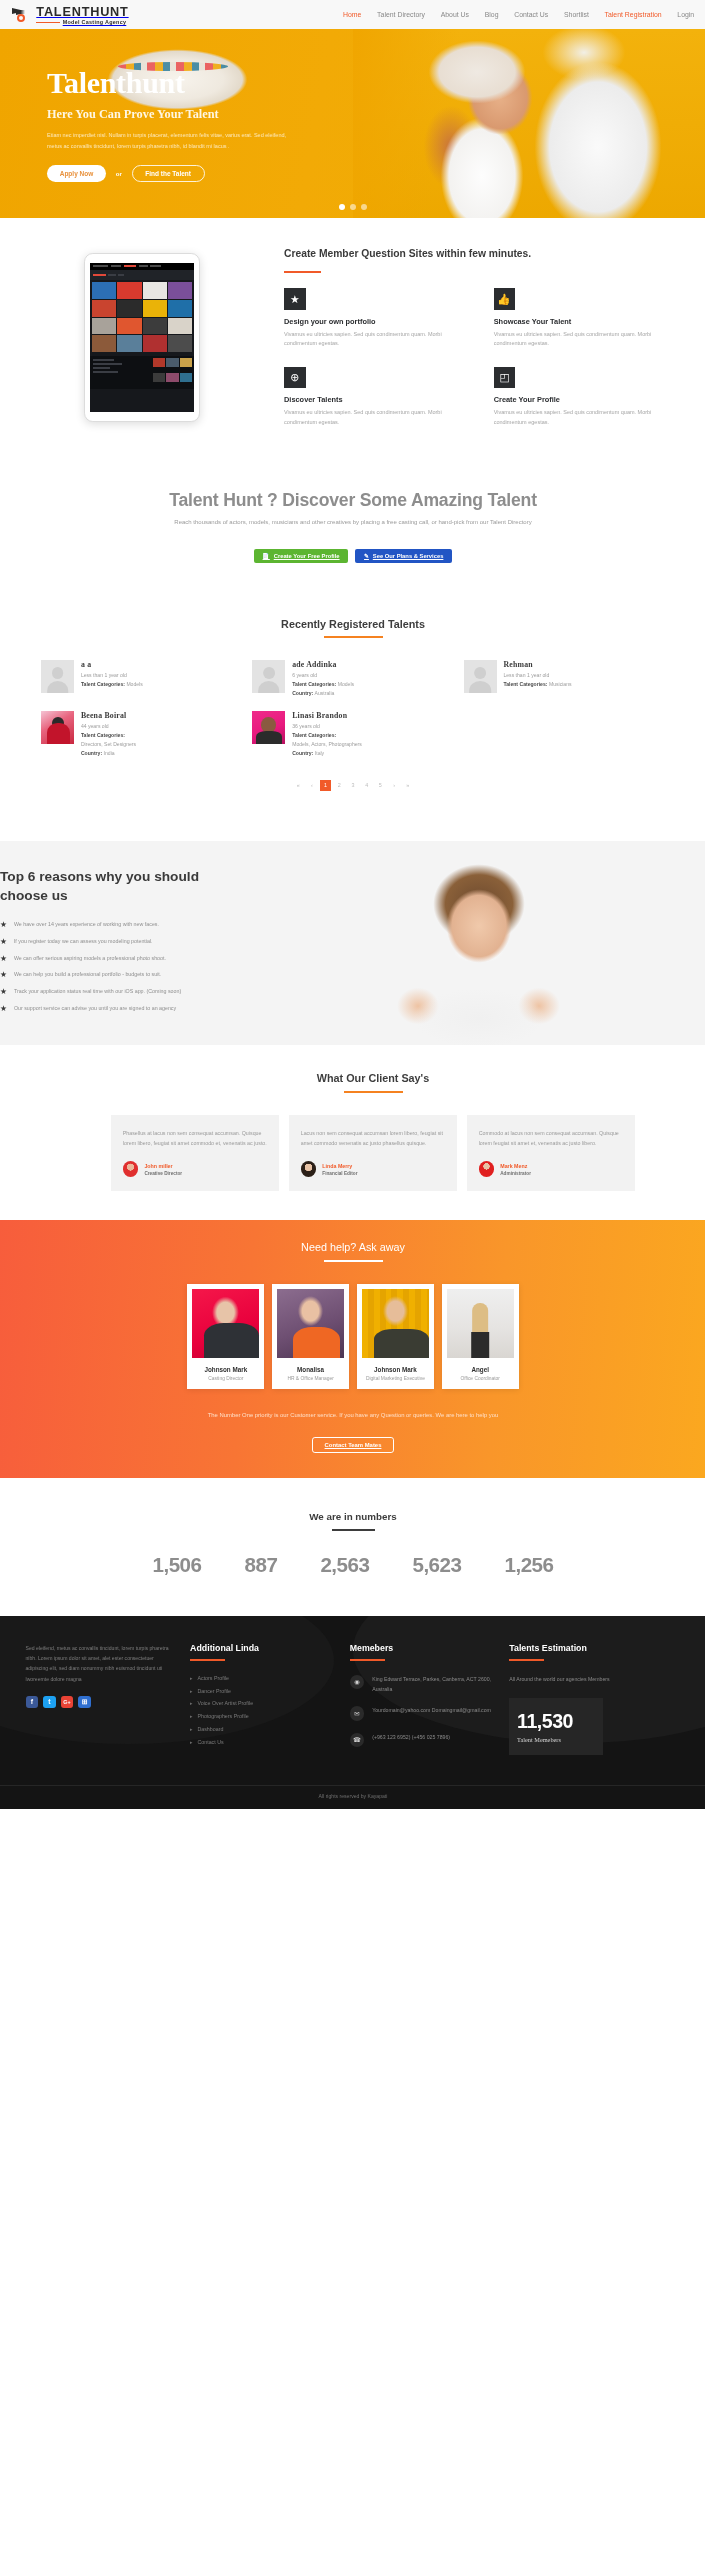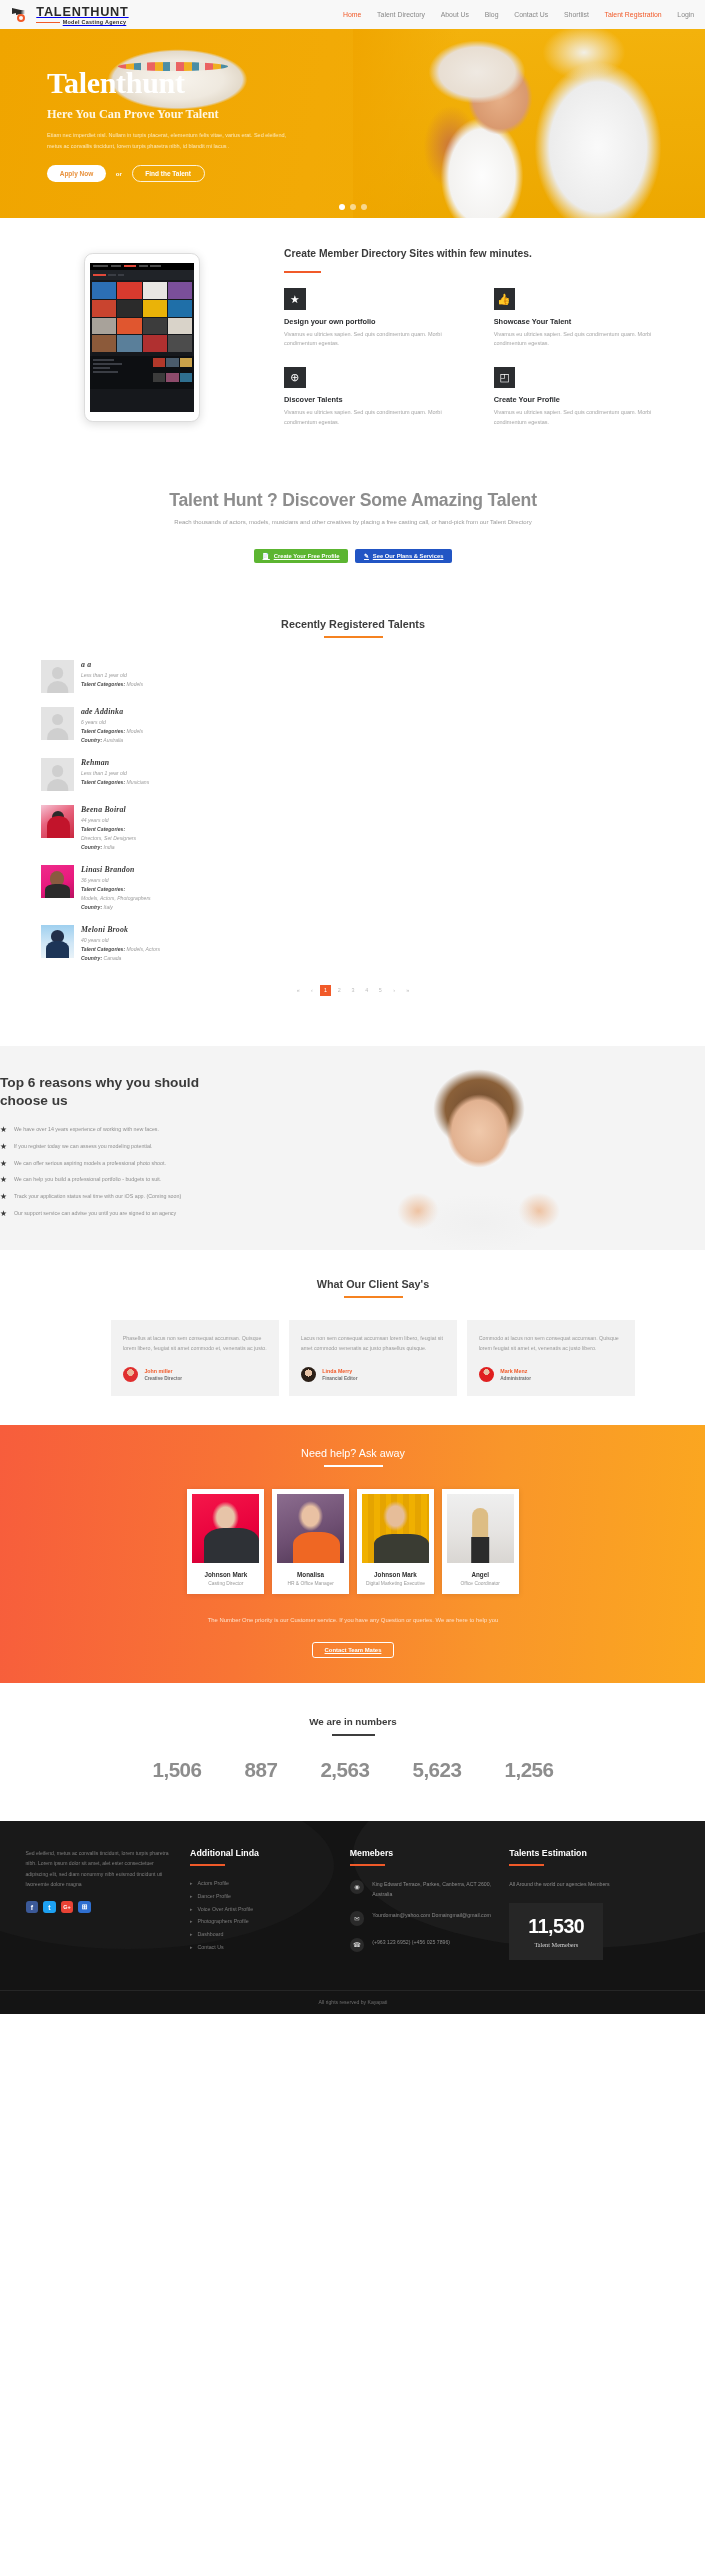--- a/index.html
+++ b/index.html
@@ -136,21 +136,21 @@
     display: inline-flex; align-items: center; gap: 3.9px; height: 13.7px; padding: 0 8.8px;
     font-size: 5.8px; color: #fff; font-weight: 600; border-radius: 2px; cursor: pointer;
   }
   .btn-green { background: #5cb531; }
   .btn-blue { background: #2255c4; }
 
   
   .recent { padding: 0 8px 33px; }
   .sec-title { text-align: center; font-size: 10.8px; font-weight: 700; color: #3d3d3d; }
   .sec-rule { width: 59px; height: 2px; background: #f58220; margin: 6.9px auto 21.6px; }
-  .talent-grid { display: grid; grid-template-columns: repeat(1, 1fr); gap: 13.7px 9.8px; padding: 0 33px; font-style: italic; }
+  .talent-grid { display: grid; grid-template-columns: repeat(3, 1fr); gap: 13.7px 9.8px; padding: 0 33px; }
   .talent-card { display: flex; gap: 6.9px; }
   .tc-avatar { width: 33px; height: 33px; flex: none; background: #e3e3e3; position: relative; overflow: hidden; }
   .tc-avatar.ph::before {
     content:""; position:absolute; left:50%; top:6.9px; width:11.8px; height:11.8px; border-radius:50%;
     background:#cfcfcf; transform: translateX(-50%);
   }
   .tc-avatar.ph::after {
     content:""; position:absolute; left:50%; bottom:-7.8px; width:21.6px; height:19.6px; border-radius:50% 50% 0 0;
     background:#cfcfcf; transform: translateX(-50%);
   }
@@ -272,21 +272,21 @@
   .f-links { list-style: none; }
   .f-links li { font-size: 5.3px; color: #7b7b7b; margin-bottom: 6.9px; display: flex; align-items: center; gap: 4.9px; cursor: pointer; }
   .f-links li i { color: #6a6a6a; font-size: 4.9px; font-style: normal; }
   .f-addr-row { display: flex; gap: 7.8px; align-items: flex-start; margin-bottom: 11.8px; }
   .f-addr-ic {
     width: 14.7px; height: 14.7px; border-radius: 50%; background: #2a2a2a; color: #cfcfcf;
     display: flex; align-items: center; justify-content: center; font-size: 6.4px; flex: none;
   }
   .f-addr-txt { font-size: 5.2px; line-height: 1.9; color: #8a8a8a; }
   .f-est-note { font-size: 5.2px; line-height: 1.9; color: #8a8a8a; }
-  .f-est-box { background: #262626; text-align: center; padding: 11.8px 7.8px 11.8px; margin-top: 13.7px; width: 94px; }
+  .f-est-box { background: #262626; padding: 11.8px 7.8px 11.8px; margin-top: 13.7px; width: 94px; }
   .f-est-num { font-size: 19.6px; color: #fff; font-weight: 700; letter-spacing: -0.5px; }
   .f-est-lbl { font-family: "Liberation Serif", serif; font-size: 6.3px; color: #d6d6d6; margin-top: 2.9px; }
   .f-bottom {
     border-top: 1px solid #262626; text-align: center; padding: 7.8px 0 9.8px;
     font-size: 5.1px; color: #6f6f6f; position: relative; z-index: 2;
   }
 </style>
 </head>
 <body>
 
@@ -387,21 +387,21 @@
                 <span style="background:#caa24a"></span>
               <span style="background:#3b3b3b"></span>
                 <span style="background:#8d4b6b"></span>
                 <span style="background:#2f6f8f"></span>
             </div>
           </div>
         </div>
       </div>
     </div>
     <div class="feat-right">
-      <div class="feat-head">Create Member Directory Sites within few minutes.</div>
+      <div class="feat-head">Create Member Question Sites within few minutes.</div>
       <div class="feat-rule"></div>
       <div class="feat-grid">
         <div>
           <div class="feat-icon">★</div>
           <div class="feat-title">Design your own portfolio</div>
           <div class="feat-desc">Vivamus eu ultricies sapien. Sed quis condimentum quam. Morbi condimentum egestas.</div>
         </div>
         <div>
           <div class="feat-icon">👍</div>
           <div class="feat-title">Showcase Your Talent</div>
@@ -484,29 +484,20 @@
         <div class="tc-avatar p2"></div>
         <div class="tc-body">
           <div class="tc-name">Linasi Brandon</div>
           <div class="tc-line">36 years old</div>
           <div class="tc-line"><b>Talent Categories:</b></div>
           <div class="tc-line">Models, Actors, Photographers</div>
           <div class="tc-line"><b>Country:</b> <span>Italy</span></div>
         </div>
       </div>
 
-      <div class="talent-card">
-        <div class="tc-avatar p3"></div>
-        <div class="tc-body">
-          <div class="tc-name">Meloni Brook</div>
-          <div class="tc-line">40 years old</div>
-          <div class="tc-line"><b>Talent Categories:</b> <span>Models, Actors</span></div>
-          <div class="tc-line"><b>Country:</b> <span>Canada</span></div>
-        </div>
-      </div>
     </div>
 
     <div class="pagination">
       <span class="pg">«</span>
       <span class="pg">‹</span>
       <span class="pg on">1</span>
       <span class="pg">2</span>
       <span class="pg">3</span>
       <span class="pg">4</span>
       <span class="pg">5</span>

